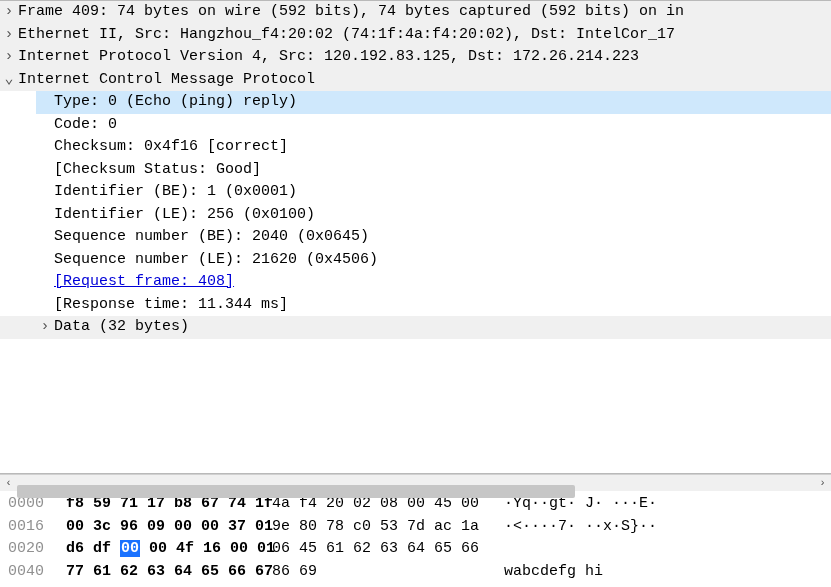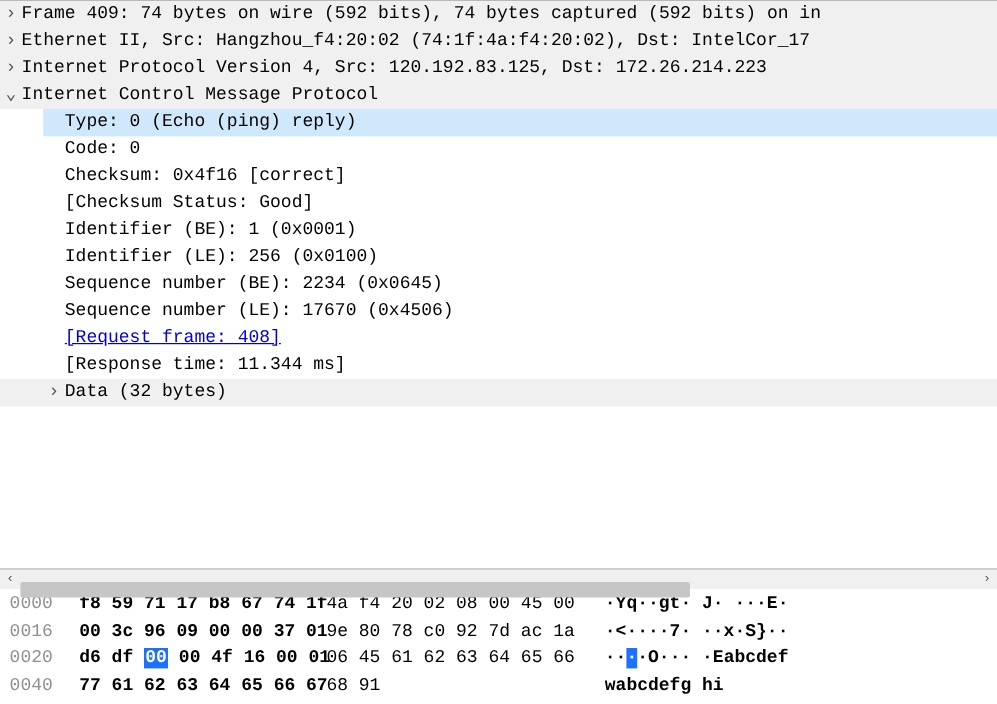--- a/index.html
+++ b/index.html
@@ -72,21 +72,21 @@
     flex: 0 0 auto;
   }
   .hexrow {
     display:flex;
     white-space: pre;
     padding: 0 8px;
   }
   .offset { color:#909090; width:58px; flex:none; }
   .hexgroup1 { width: 206px; flex:none;font-weight:bold; }
   .hexgroup2 { width: 232px; flex:none; }
-  .ascii { flex:none;font-weight:bold; }
+  .ascii { flex:none; }
   .hlbyte { background:#1a72ff; color:#fff; padding:0 1px; }
   .hldot  { background:#1a72ff; color:#fff; }
 </style>
 </head>
 <body>
 
 <div class="details-pane">
   <div class="details-inner">
     <div class="top-rows-bg">
       <div class="row">
@@ -117,24 +117,24 @@
       <div class="row" style="padding-left:54px;">
         <span>[Checksum Status: Good]</span>
       </div>
       <div class="row" style="padding-left:54px;">
         <span>Identifier (BE): 1 (0x0001)</span>
       </div>
       <div class="row" style="padding-left:54px;">
         <span>Identifier (LE): 256 (0x0100)</span>
       </div>
       <div class="row" style="padding-left:54px;">
-        <span>Sequence number (BE): 2234 (0x0645)</span>
+        <span>Sequence number (BE): 2040 (0x0645)</span>
       </div>
       <div class="row" style="padding-left:54px;">
-        <span>Sequence number (LE): 17670 (0x4506)</span>
+        <span>Sequence number (LE): 21620 (0x4506)</span>
       </div>
       <div class="row" style="padding-left:54px;">
         <span class="link">[Request frame: 408]</span>
       </div>
       <div class="row" style="padding-left:54px;">
         <span>[Response time: 11.344 ms]</span>
       </div>
     </div>
 
     <div class="top-rows-bg">
@@ -157,28 +157,27 @@
 <div class="hex-pane">
   <div class="hexrow">
     <span class="offset">0000</span>
     <span class="hexgroup1">f8 59 71 17 b8 67 74 1f</span>
     <span class="hexgroup2">4a f4 20 02 08 00 45 00</span>
     <span class="ascii">·Yq··gt· J· ···E·</span>
   </div>
   <div class="hexrow">
     <span class="offset">0016</span>
     <span class="hexgroup1">00 3c 96 09 00 00 37 01</span>
-    <span class="hexgroup2">9e 80 78 c0 92 7d ac 1a</span>
+    <span class="hexgroup2">9e 80 78 c0 53 7d ac 1a</span>
     <span class="ascii">·&lt;····7· ··x·S}··</span>
   </div>
   <div class="hexrow">
     <span class="offset">0020</span>
     <span class="hexgroup1"><span>d6 df </span><span class="hlbyte">00</span><span> 00 4f 16 00 01</span></span>
     <span class="hexgroup2">06 45 61 62 63 64 65 66</span>
-    <span class="ascii"><span>··</span><span class="hldot">·</span><span>·O··· ·Eabcdef</span></span>
   </div>
   <div class="hexrow">
     <span class="offset">0040</span>
     <span class="hexgroup1">77 61 62 63 64 65 66 67</span>
-    <span class="hexgroup2">68 91</span>
+    <span class="hexgroup2">86 69</span>
     <span class="ascii">wabcdefg hi</span>
   </div>
 </div>
 
 </body></html>

